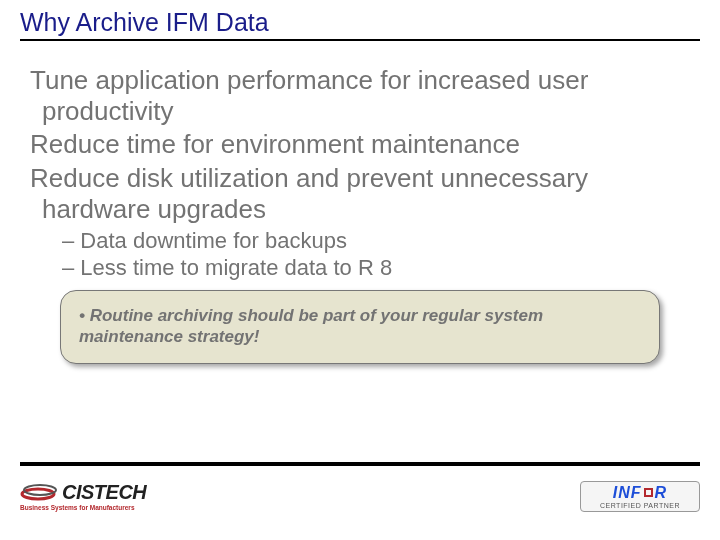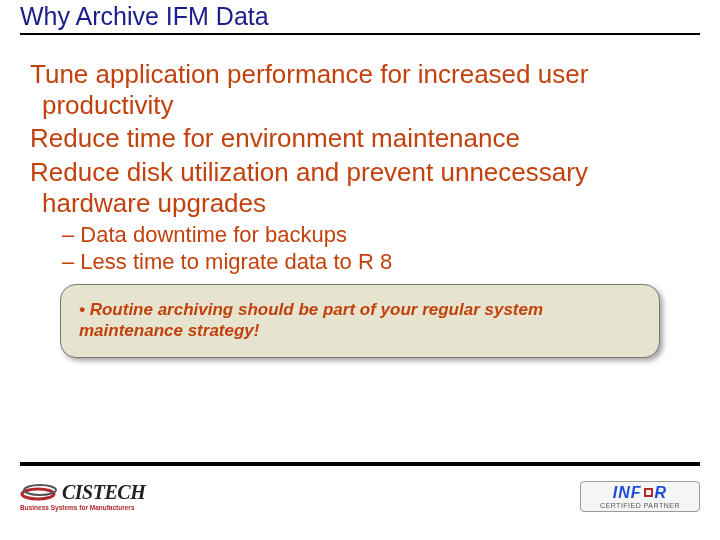--- a/index.html
+++ b/index.html
@@ -6,35 +6,35 @@
   html, body { width: 720px; height: 540px; overflow: hidden; }
   body {
     background: #ffffff;
     font-family: "Helvetica Neue", Arial, sans-serif;
     position: relative;
   }
   .slide {
     width: 720px;
     height: 540px;
     position: relative;
-    padding: 2px 20px 0 20px;
+    padding: 8px 20px 0 20px;
     border-radius: 8px;
   }
   .title {
     font-family: Verdana, Geneva, sans-serif;
     font-size: 25px;
     color: #1a1d8a;
     font-weight: 400;
     padding-bottom: 2px;
     border-bottom: 2px solid #000;
     margin-bottom: 24px;
   }
   .body {
     padding: 0 10px;
-    color: #c2410c;
+    color: #737373;
   }
   .para {
     font-size: 26px;
     line-height: 1.2;
     margin-bottom: 2px;
     text-indent: -12px;
     padding-left: 12px;
   }
   .sub {
     font-size: 22px;
@@ -76,21 +76,21 @@
     display: flex;
     align-items: center;
     gap: 4px;
   }
   .cistech-swoosh {
     width: 38px; height: 22px;
     position: relative;
   }
   .cistech-swoosh svg { display:block; }
   .cistech-word {
-    font-family: Liberation Serif, serif;
+    font-family: Liberation Sans, sans-serif;
     font-weight: 900;
     font-style: italic;
     font-size: 20px;
     letter-spacing: -0.5px;
     color: #222;
   }
   .cistech-tag {
     font-size: 6.5px;
     color: #b3282d;
     font-weight: bold;

